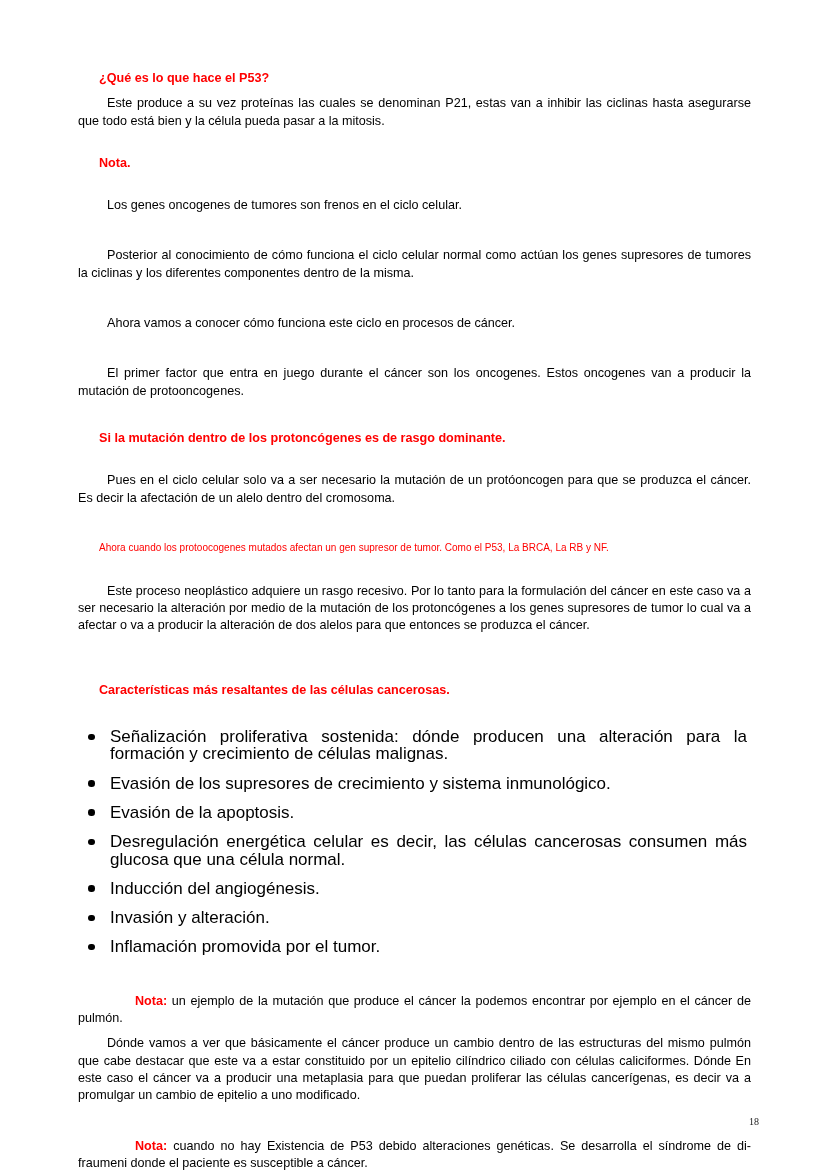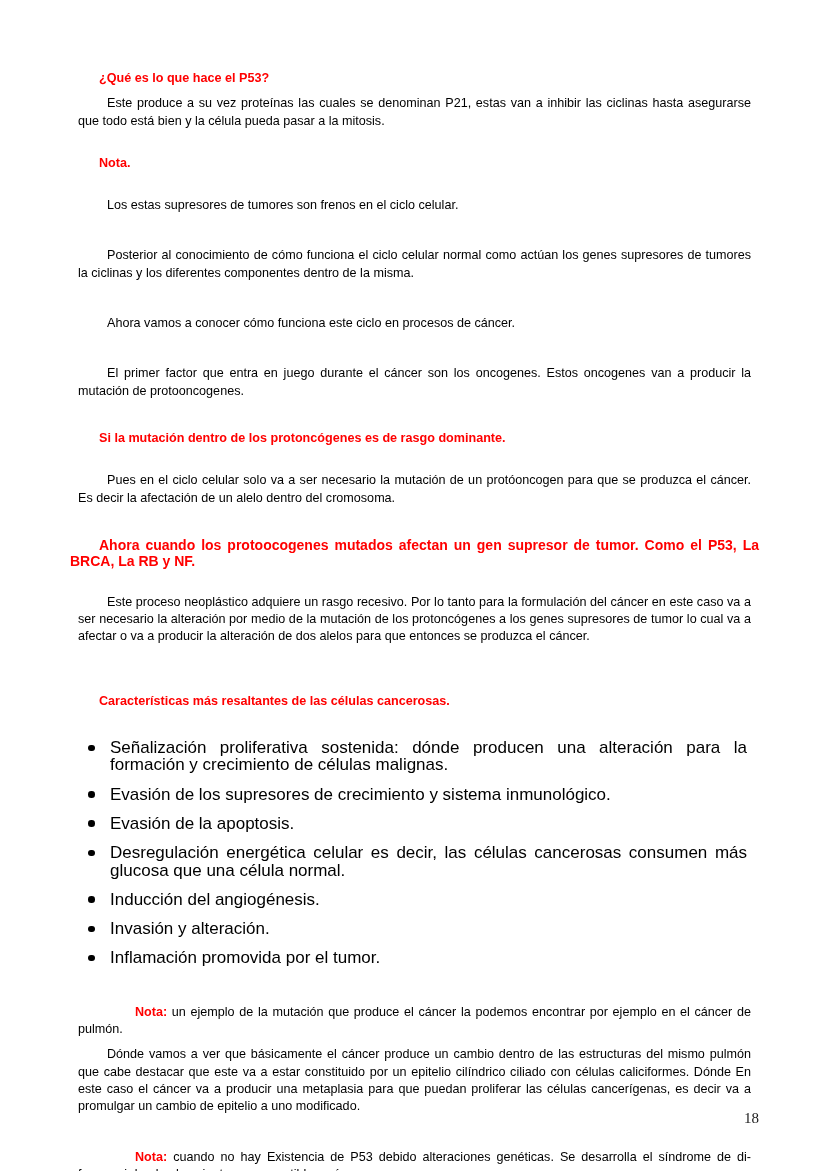--- a/index.html
+++ b/index.html
@@ -45,23 +45,23 @@
   .heading {
     margin: 0;
     font-size: 12.6px;
     line-height: 17.3px;
     font-weight: bold;
     color: #ff0000;
     text-align: left;
   }
   .heading-just {
     margin: 0;
-    font-size: 14px;
-    line-height: 16px;
-    font-weight: bold;
+    font-size: 10px;
+    line-height: 21px;
+    font-weight: normal;
     color: #ff0000;
     text-align: justify;
     text-indent: 29px;
   }
   .heading-indent {
     padding-left: 29px;
   }
   .red-inline {
     color: #ff0000;
     font-weight: bold;
@@ -92,40 +92,40 @@
     height: 6.5px;
     background: #000000;
     border-radius: 50%;
     display: block;
   }
   .page-number {
     position: absolute;
     right: 69px;
     bottom: 52px;
     font-family: "Liberation Serif", serif;
-    font-size: 15px;
+    font-size: 10px;
     color: #1a1a1a;
   }
 </style>
 </head>
 <body>
 
 <div class="page">
   <div class="content">
 
     <h2 class="heading heading-indent">¿Qué es lo que hace el P53?</h2>
     <p class="para indent">Este produce a su vez proteínas las cuales se denominan P21, estas van a inhibir las ciclinas hasta asegurarse que todo está bien y la célula pueda pasar a la mitosis.</p>
 
     <div class="gap-md"></div>
 
     <h2 class="heading heading-indent">Nota.</h2>
 
     <div class="gap-md"></div>
 
-    <p class="para indent">Los estas supresores de tumores son frenos en el ciclo celular.</p>
+    <p class="para indent">Los genes oncogenes de tumores son frenos en el ciclo celular.</p>
 
     <div class="gap-md"></div>
 
     <p class="para indent">Posterior al conocimiento de cómo funciona el ciclo celular normal como actúan los genes supresores de tumores la ciclinas y los diferentes componentes dentro de la misma.</p>
 
     <div class="gap-md"></div>
 
     <p class="para indent">Ahora vamos a conocer cómo funciona este ciclo en procesos de cáncer.</p>
 
     <div class="gap-md"></div>

